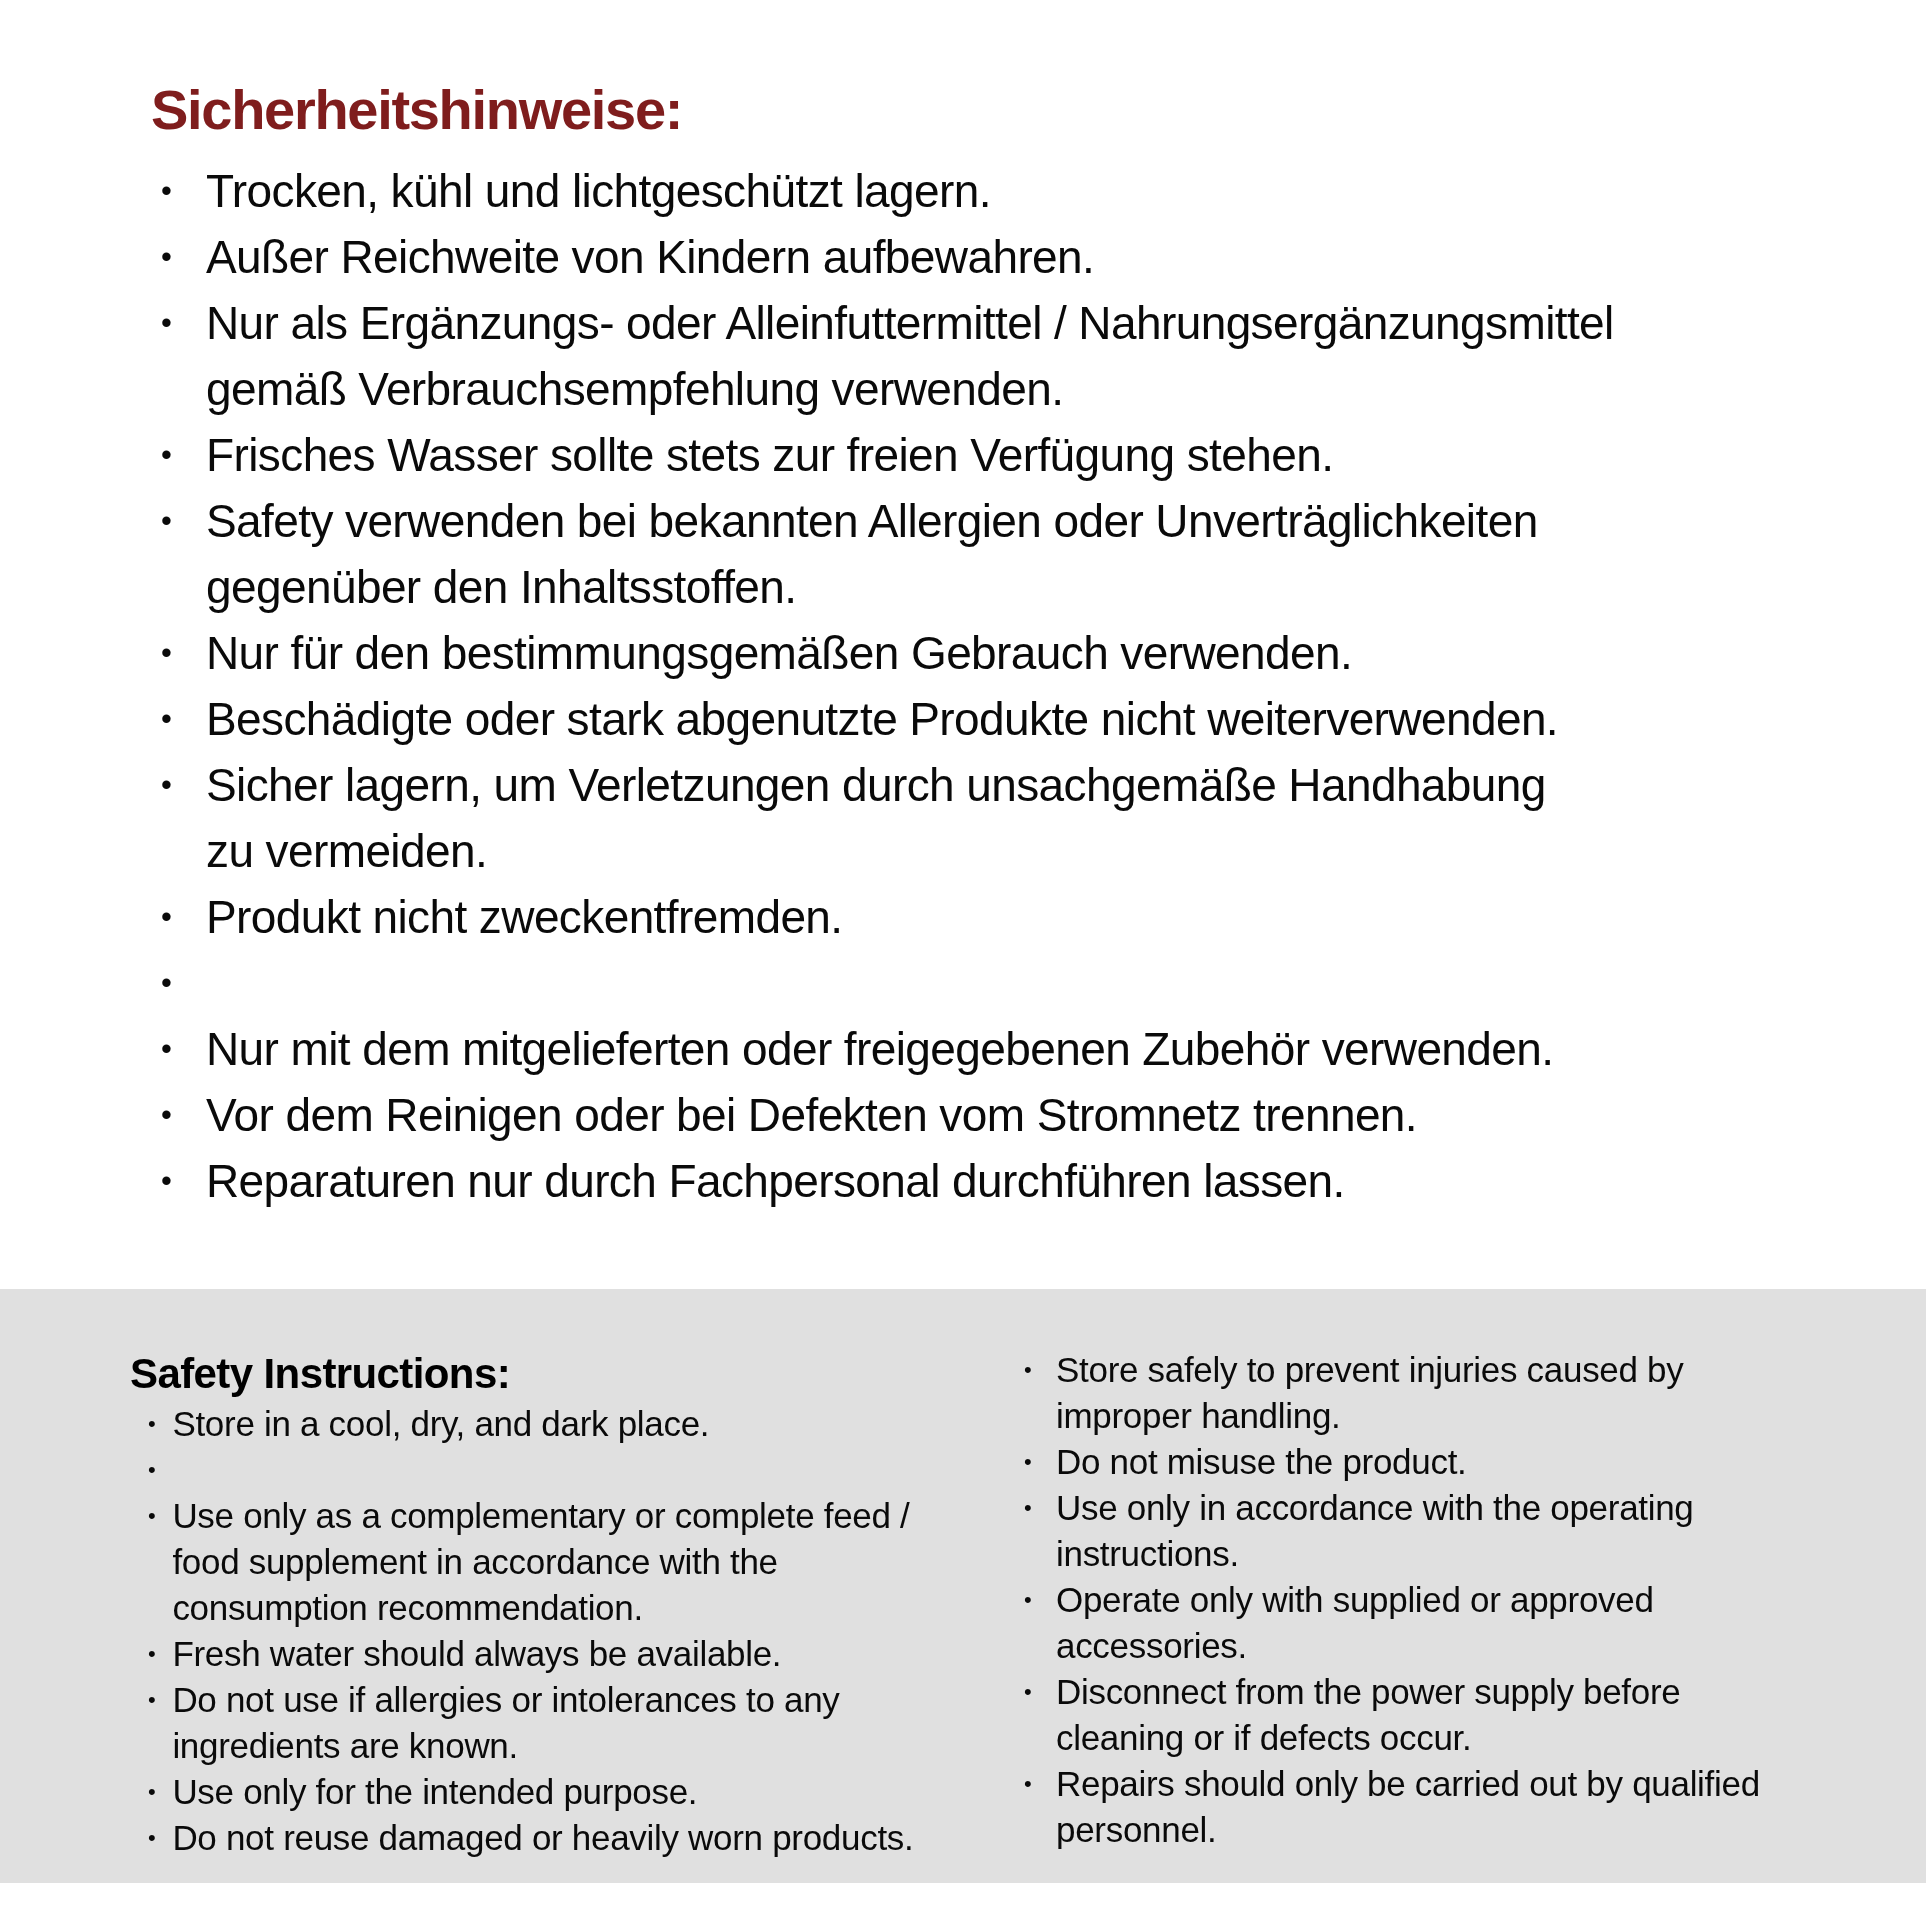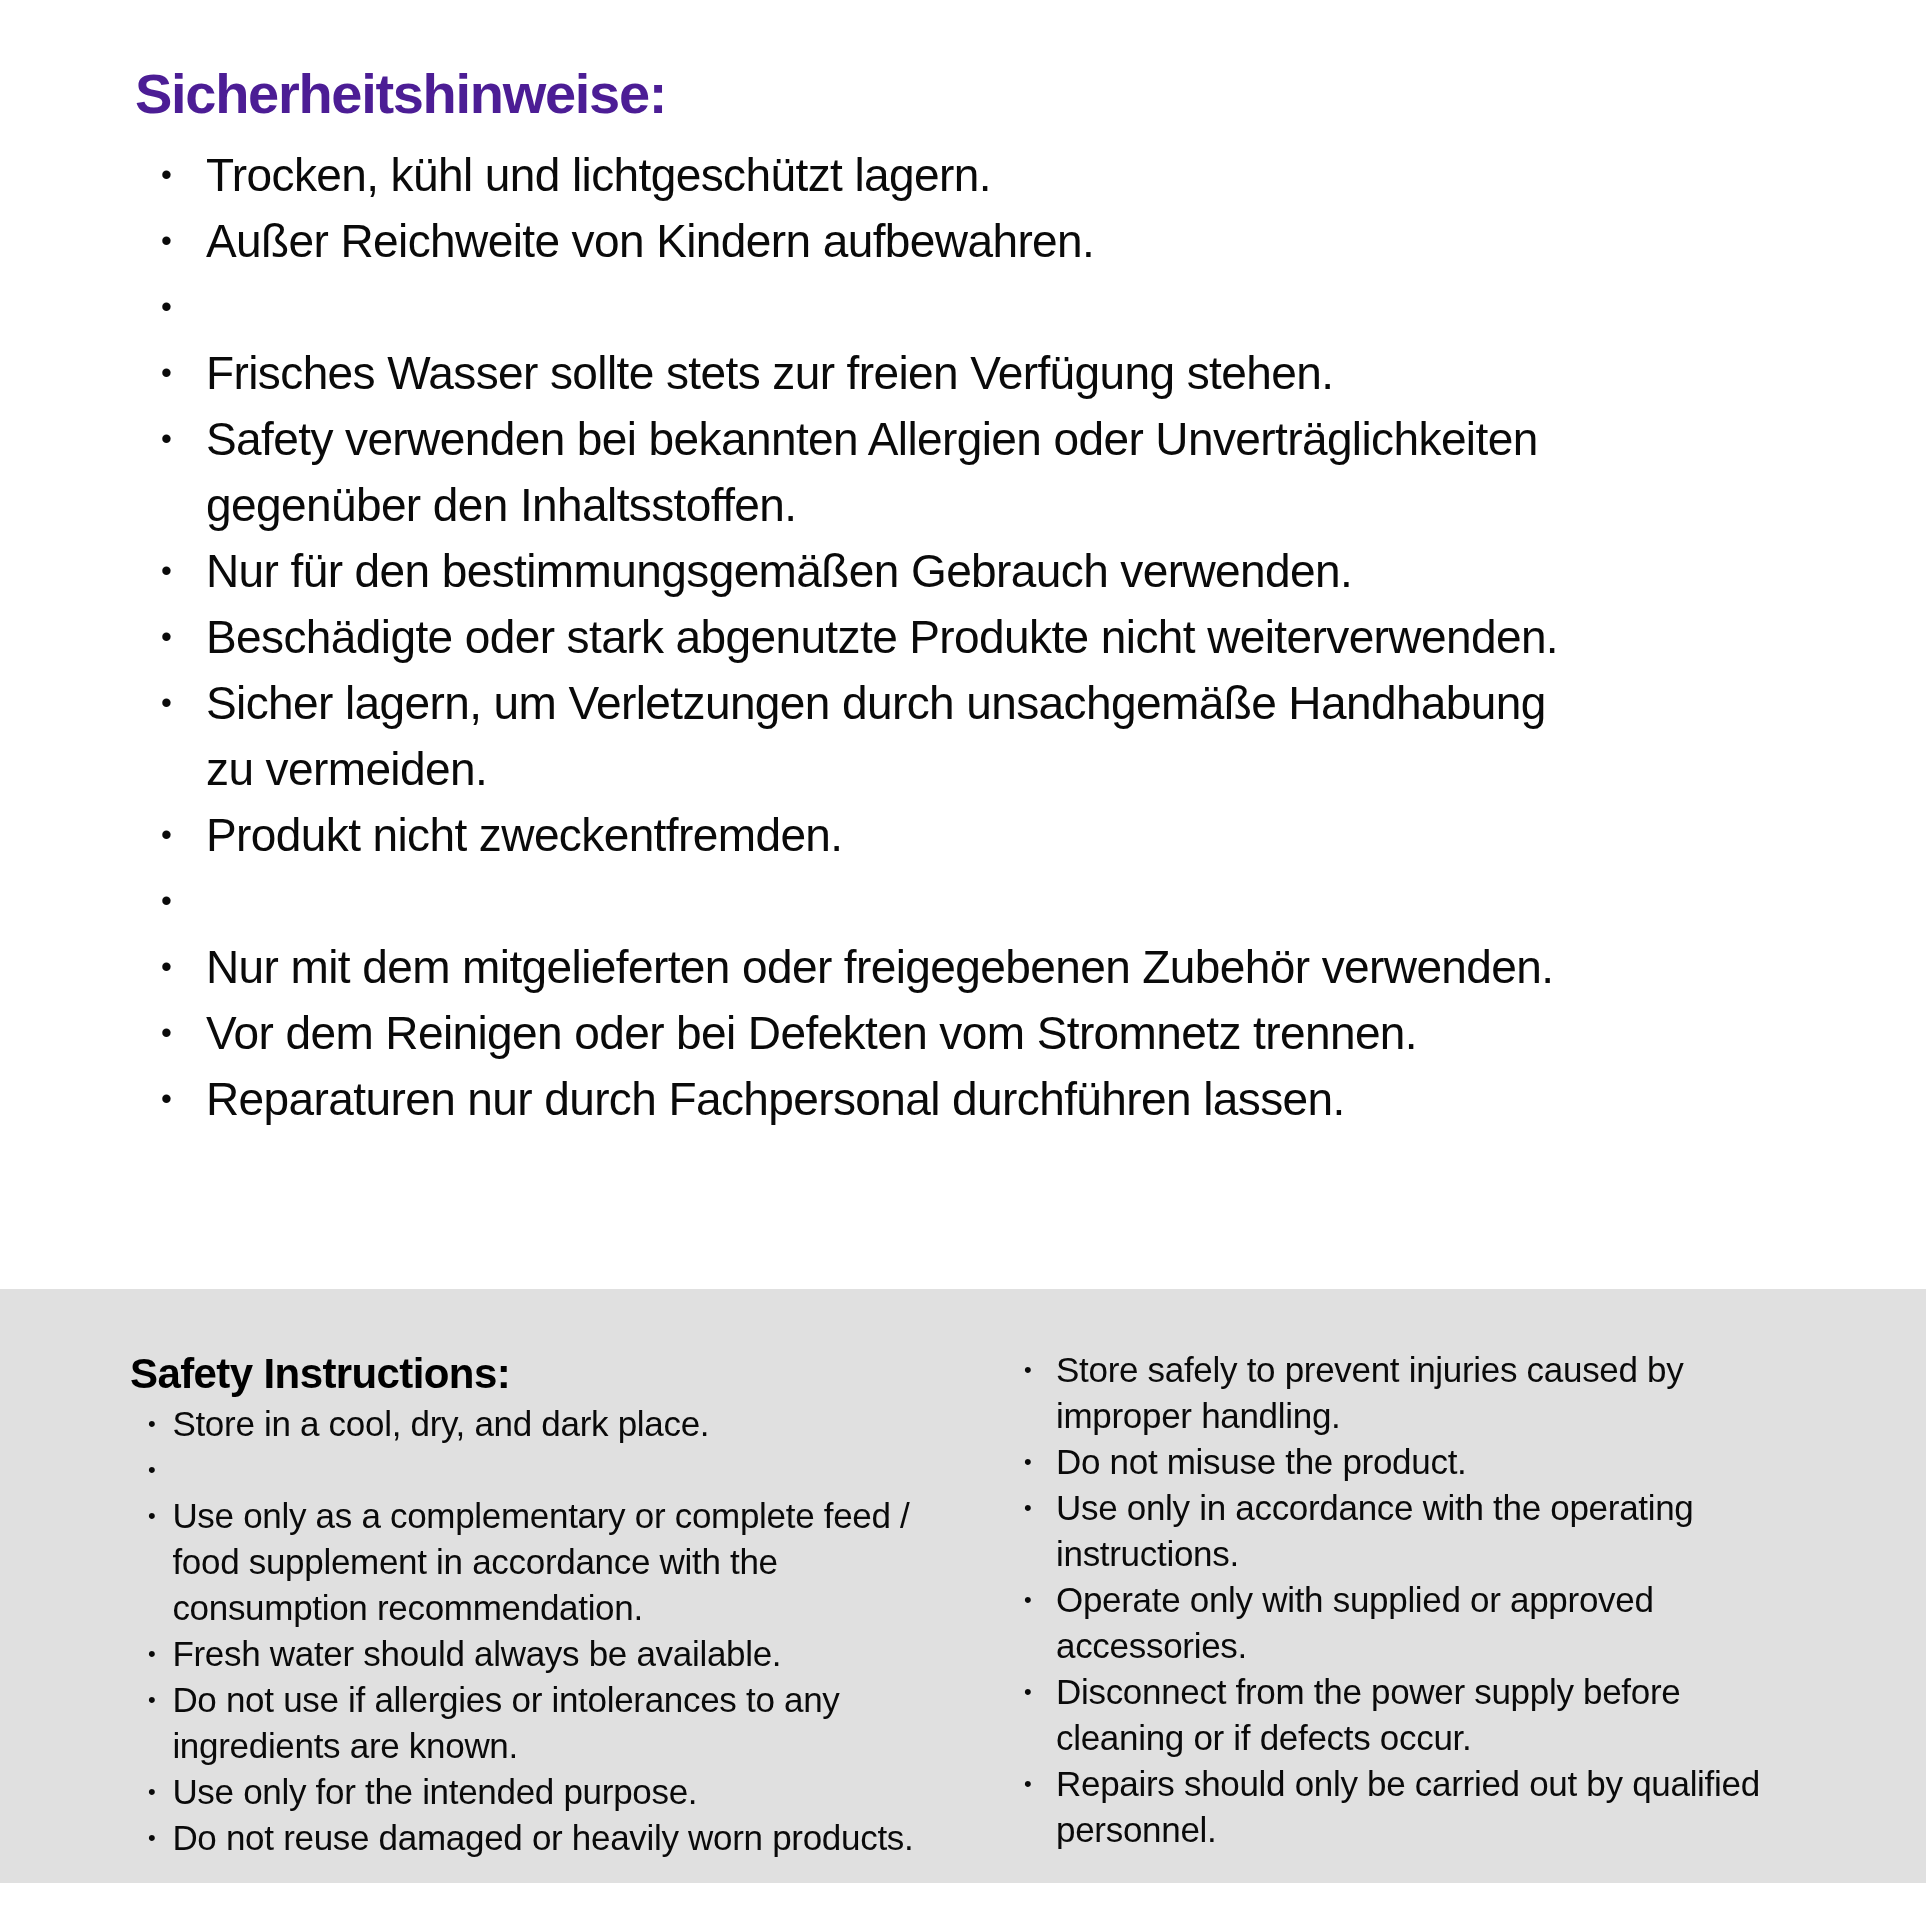--- a/index.html
+++ b/index.html
@@ -18,26 +18,26 @@
 
   
   .section-de {
     box-sizing: border-box;
     width: 1926px;
     height: 1289px;
     background: #ffffff;
     padding: 61px 26px 0 135px;
   }
   .de-title {
-    margin: 0;
+    margin: 16px;
     font-size: 56px;
     line-height: 65px;
     font-weight: 700;
     letter-spacing: -1.3px;
-    color: #4c1d95;
+    color: #7f1d1d;
   }
   ul.bullet-list {
     list-style: none;
     margin: 16px 0 0 0;
     padding: 0;
   }
   .section-de ul.bullet-list { padding-left: 26px; }
   li.bullet-item {
     display: flex;
     align-items: flex-start;
@@ -114,20 +114,22 @@
         <span class="bullet-text">Trocken, kühl und lichtgeschützt lagern.</span>
       </li>
 
       <li class="bullet-item">
         <span class="dot">•</span>
         <span class="bullet-text">Außer Reichweite von Kindern aufbewahren.</span>
       </li>
 
       <li class="bullet-item">
         <span class="dot">•</span>
+        <span class="bullet-text">Nur als Ergänzungs- oder Alleinfuttermittel / Nahrungsergänzungsmittel
+gemäß Verbrauchsempfehlung verwenden.</span>
       </li>
 
       <li class="bullet-item">
         <span class="dot">•</span>
         <span class="bullet-text">Frisches Wasser sollte stets zur freien Verfügung stehen.</span>
       </li>
 
       <li class="bullet-item">
         <span class="dot">•</span>
         <span class="bullet-text">Safety verwenden bei bekannten Allergien oder Unverträglichkeiten

